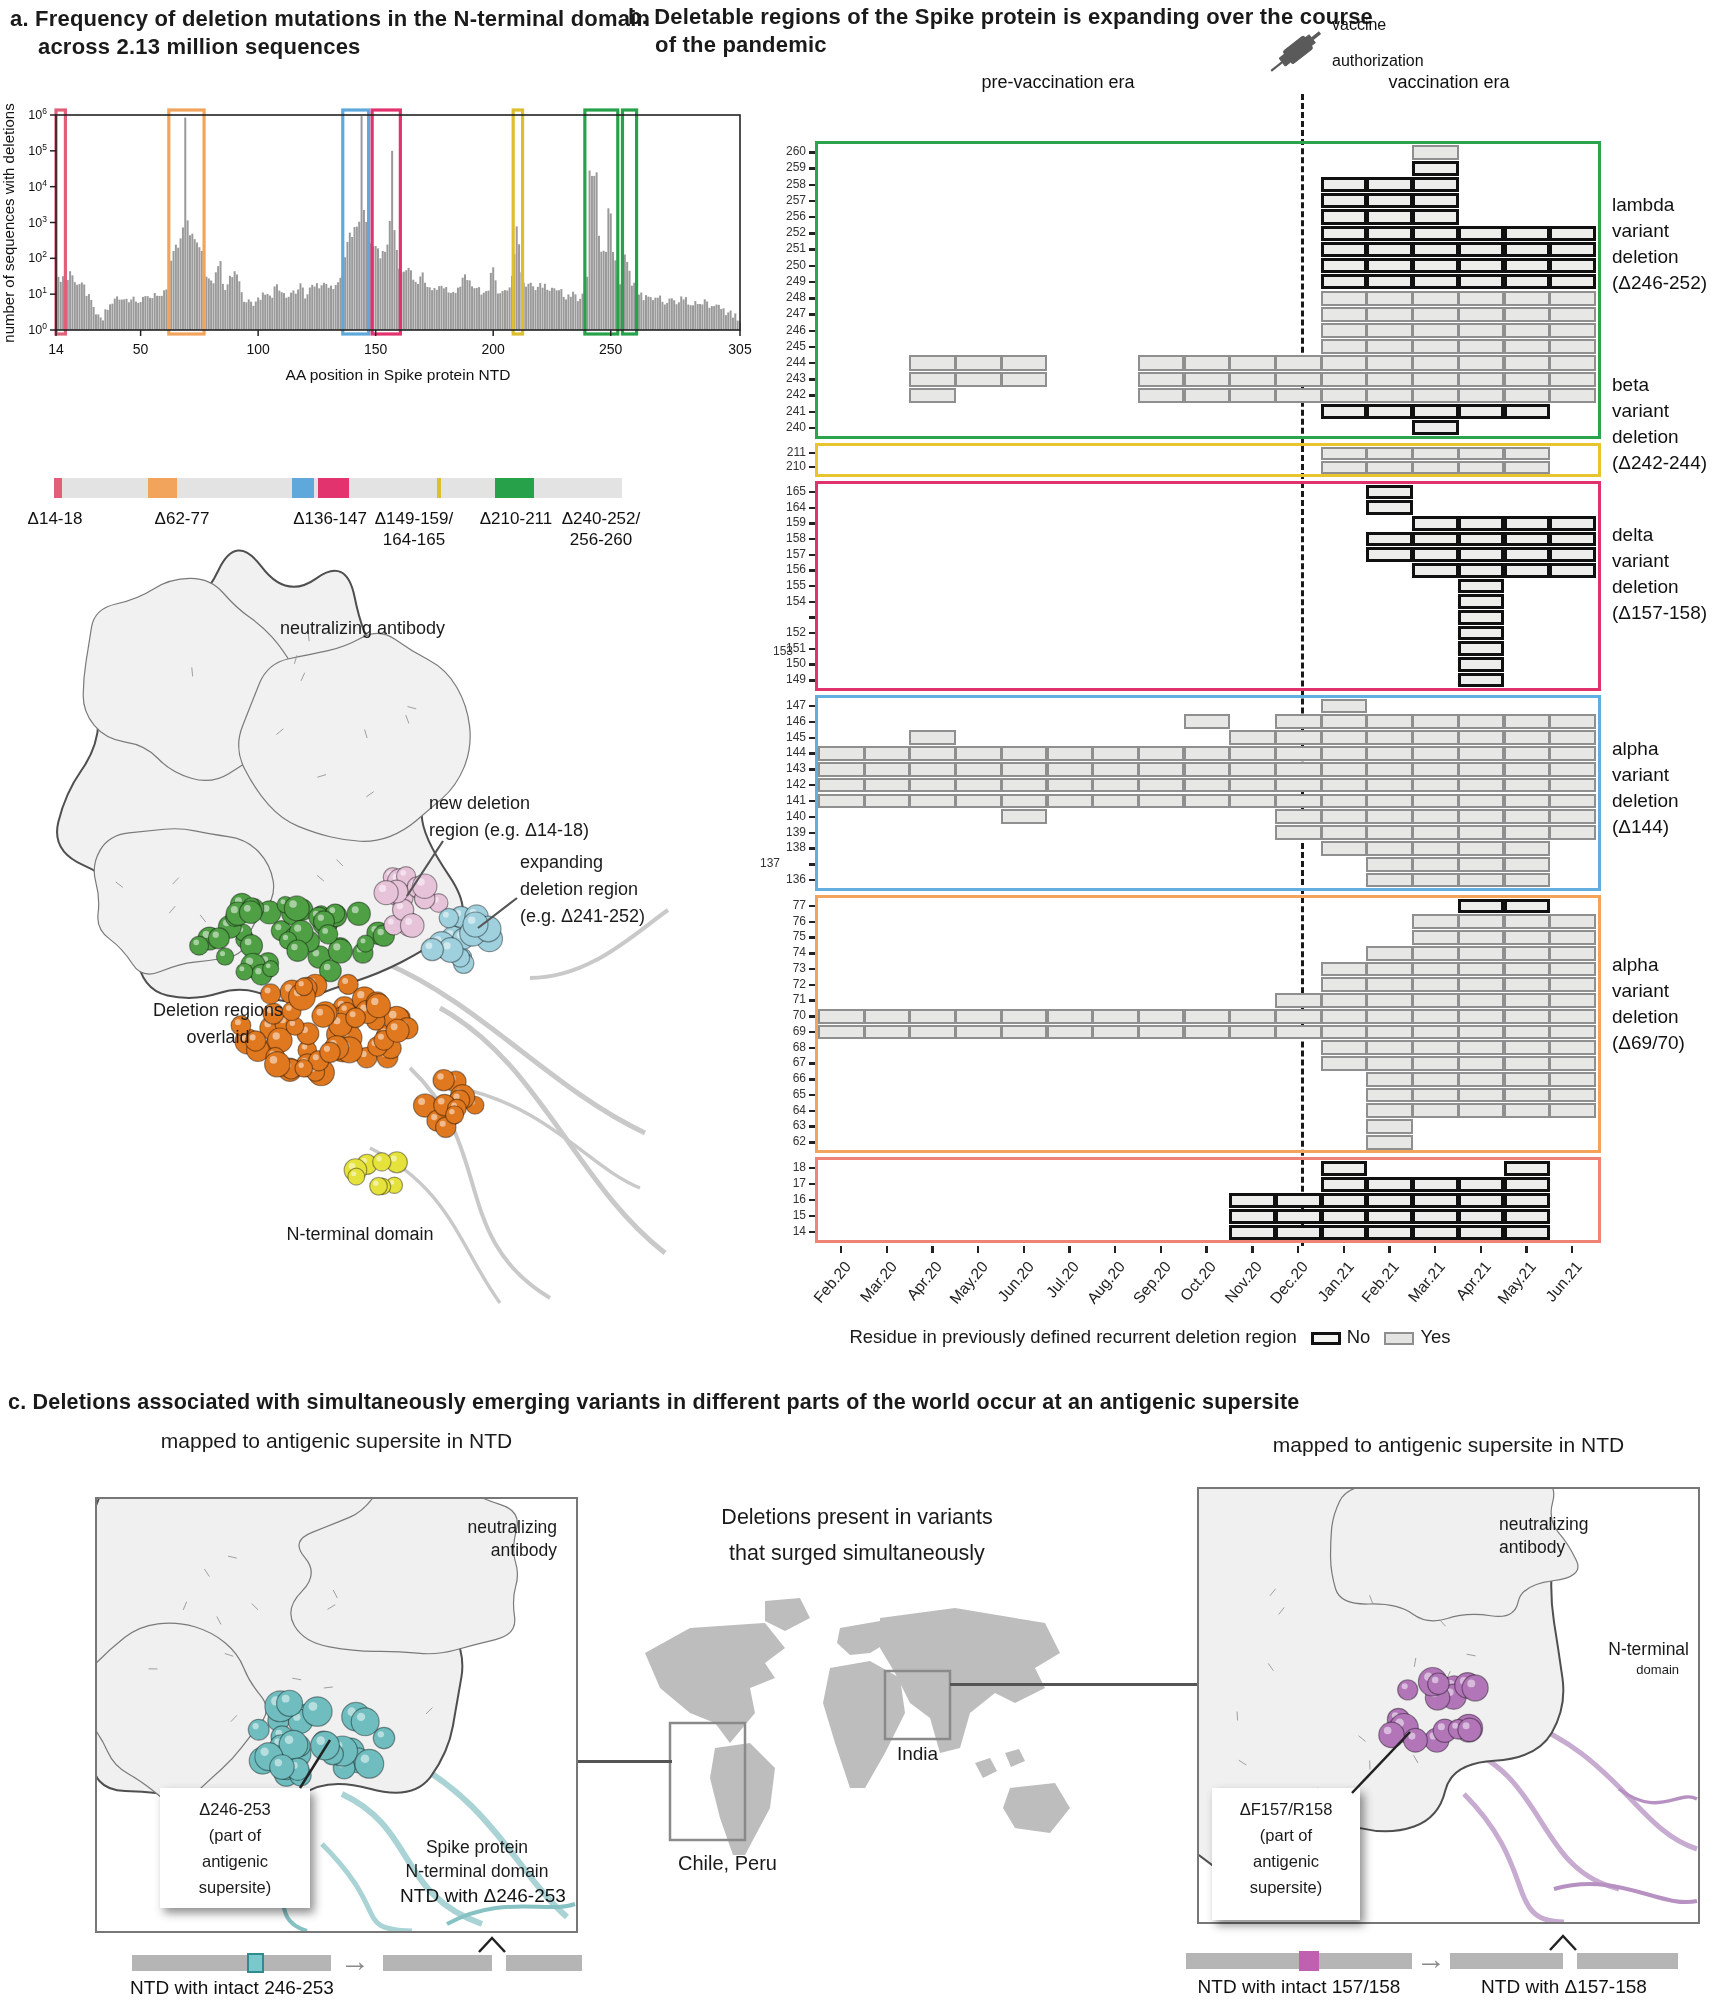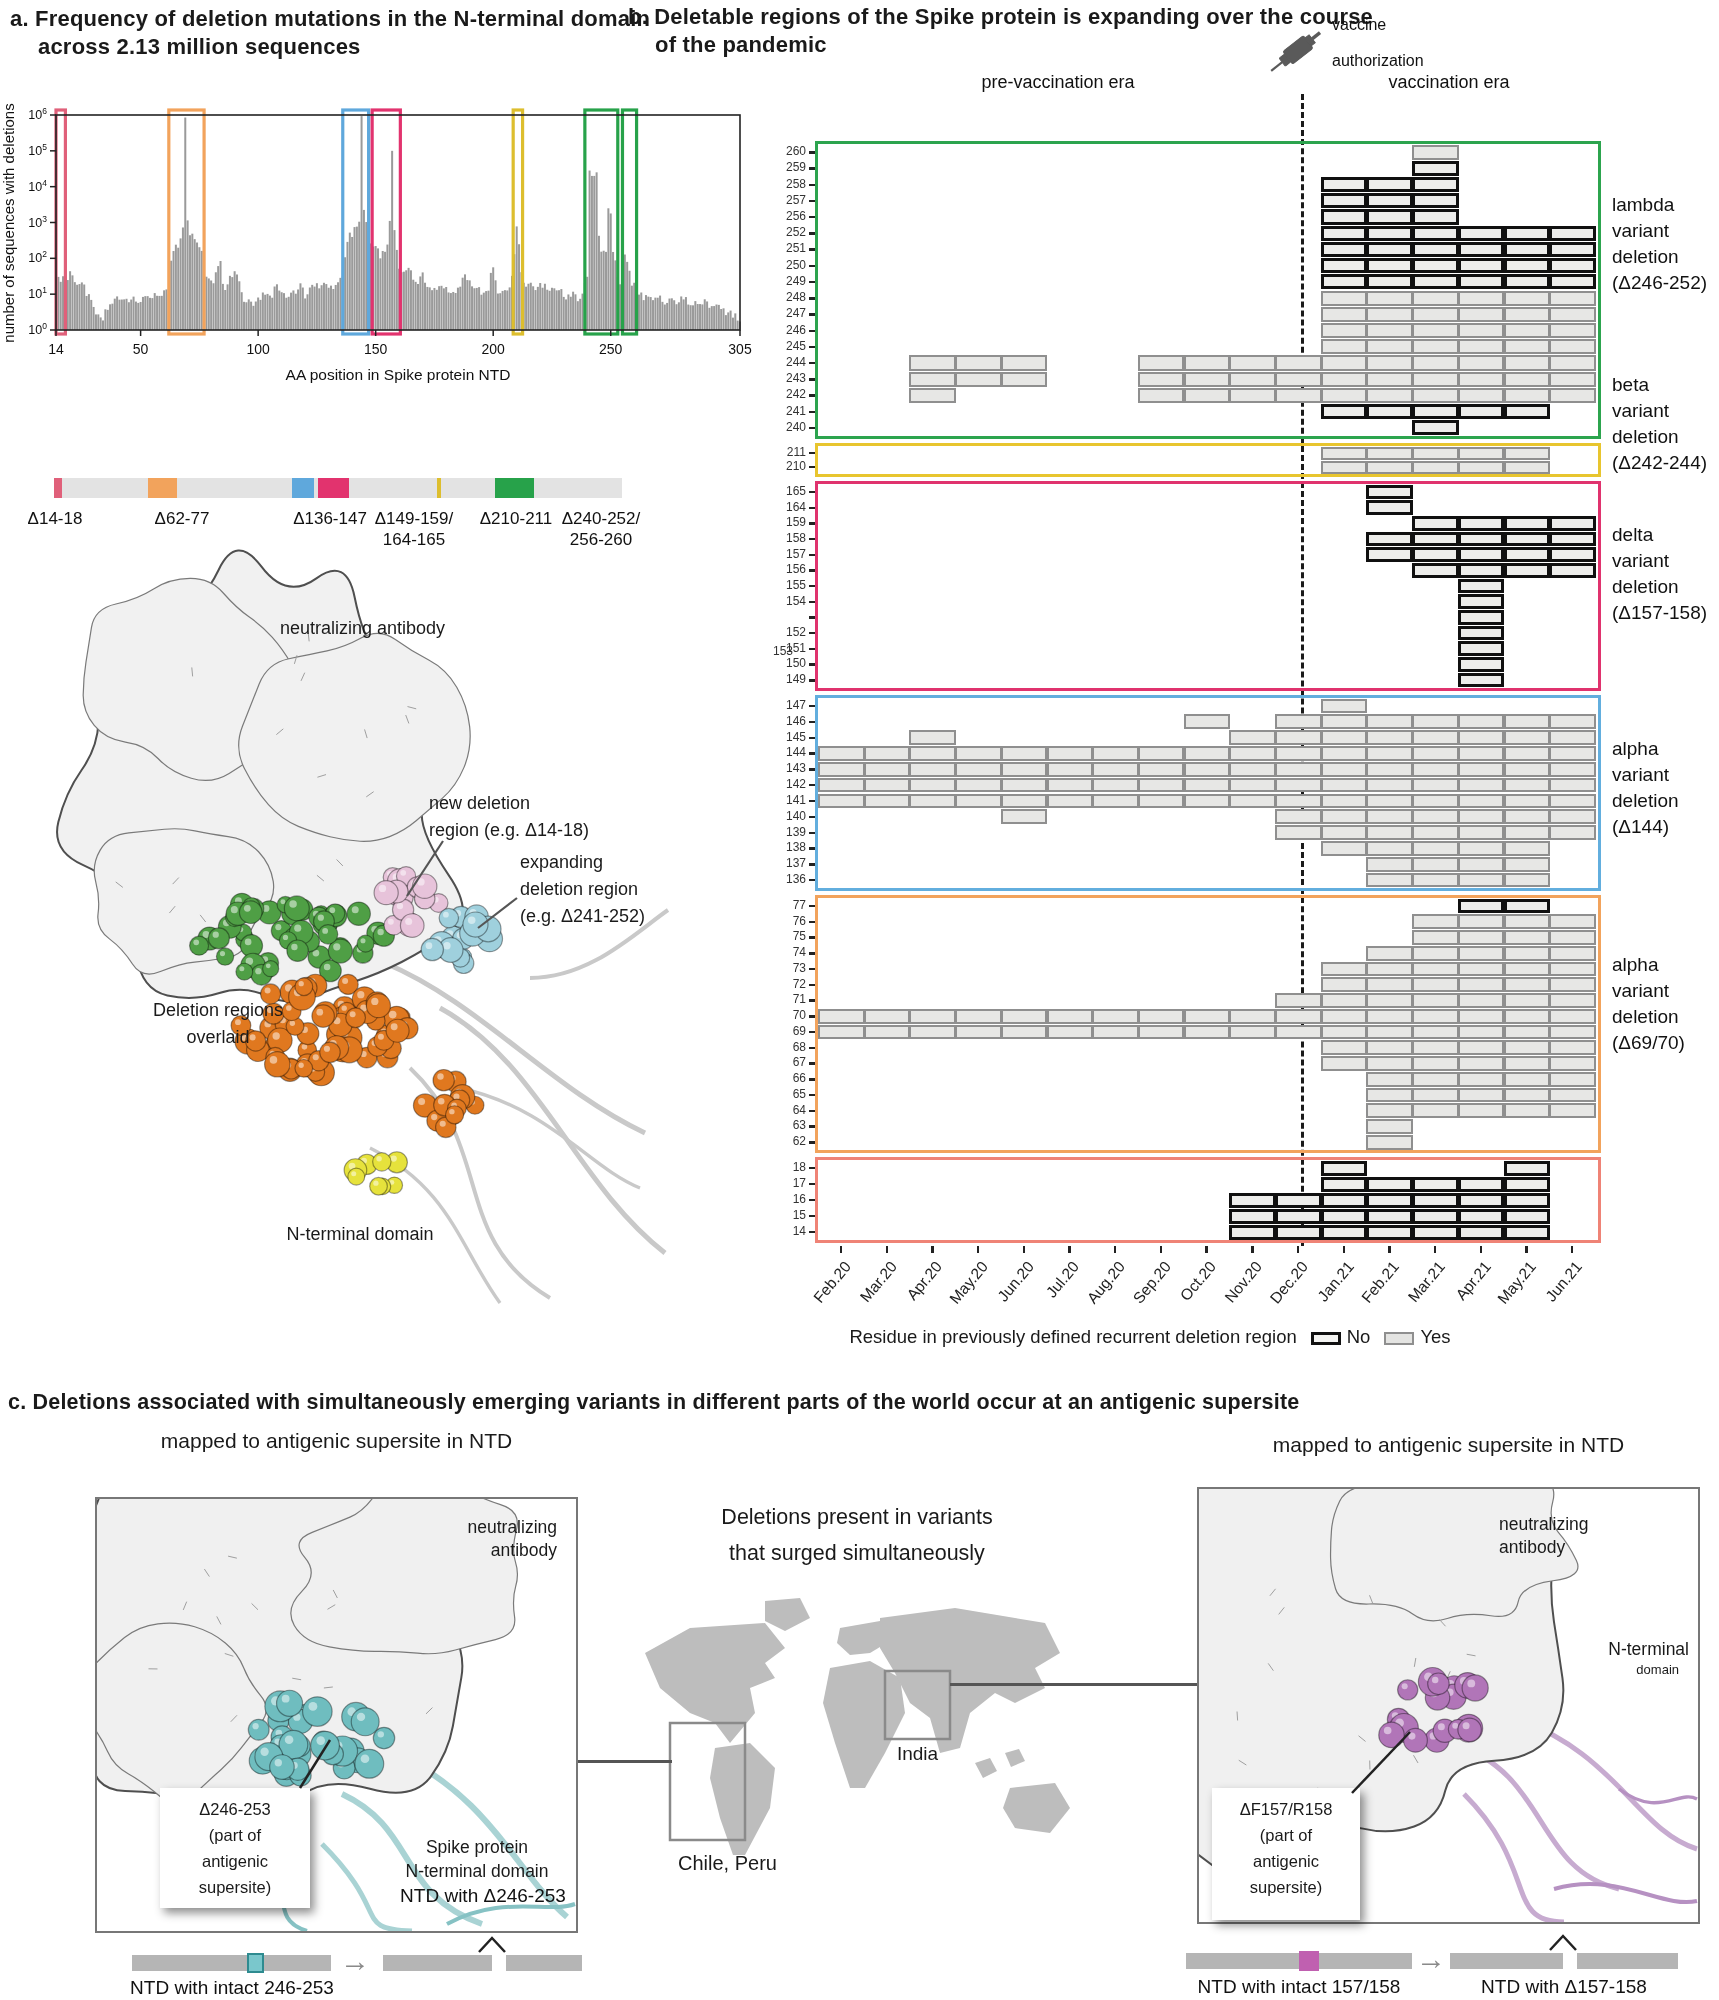--- a/index.html
+++ b/index.html
@@ -1102,21 +1102,21 @@
       <div class="cell yes" style="position: absolute; left: 1457.8px; top: 825.167px; width: 46.5px; height: 14.8333px;"></div>
       <div class="cell yes" style="position: absolute; left: 1503.5px; top: 825.167px; width: 46.5px; height: 14.8333px;"></div>
       <div class="cell yes" style="position: absolute; left: 1549.2px; top: 825.167px; width: 46.5px; height: 14.8333px;"></div>
       <div style="position: absolute; left: 760px; top: 840.417px; width: 46px; font-size: 12px; text-align: right; color: rgb(51, 51, 51);">138</div>
       <div style="position: absolute; left: 809px; top: 847.417px; width: 6px; height: 2.4px; background: rgb(34, 34, 34);"></div>
       <div class="cell yes" style="position: absolute; left: 1320.7px; top: 841px; width: 46.5px; height: 14.8333px;"></div>
       <div class="cell yes" style="position: absolute; left: 1366.4px; top: 841px; width: 46.5px; height: 14.8333px;"></div>
       <div class="cell yes" style="position: absolute; left: 1412.1px; top: 841px; width: 46.5px; height: 14.8333px;"></div>
       <div class="cell yes" style="position: absolute; left: 1457.8px; top: 841px; width: 46.5px; height: 14.8333px;"></div>
       <div class="cell yes" style="position: absolute; left: 1503.5px; top: 841px; width: 46.5px; height: 14.8333px;"></div>
-      <div style="position: absolute; left: 760px; top: 856.25px; width: 46px; font-size: 12px; text-align: right; color: rgb(51, 51, 51);">137</div>
+      <div style="position: absolute; left: 760px; top: 856.25px; width: 46px; font-size: 12px; text-align: left; color: rgb(51, 51, 51);">137</div>
       <div style="position: absolute; left: 809px; top: 863.25px; width: 6px; height: 2.4px; background: rgb(34, 34, 34);"></div>
       <div class="cell yes" style="position: absolute; left: 1366.4px; top: 856.833px; width: 46.5px; height: 14.8333px;"></div>
       <div class="cell yes" style="position: absolute; left: 1412.1px; top: 856.833px; width: 46.5px; height: 14.8333px;"></div>
       <div class="cell yes" style="position: absolute; left: 1457.8px; top: 856.833px; width: 46.5px; height: 14.8333px;"></div>
       <div class="cell yes" style="position: absolute; left: 1503.5px; top: 856.833px; width: 46.5px; height: 14.8333px;"></div>
       <div style="position: absolute; left: 760px; top: 872.083px; width: 46px; font-size: 12px; text-align: right; color: rgb(51, 51, 51);">136</div>
       <div style="position: absolute; left: 809px; top: 879.083px; width: 6px; height: 2.4px; background: rgb(34, 34, 34);"></div>
       <div class="cell yes" style="position: absolute; left: 1366.4px; top: 872.667px; width: 46.5px; height: 14.8333px;"></div>
       <div class="cell yes" style="position: absolute; left: 1412.1px; top: 872.667px; width: 46.5px; height: 14.8333px;"></div>
       <div class="cell yes" style="position: absolute; left: 1457.8px; top: 872.667px; width: 46.5px; height: 14.8333px;"></div>

